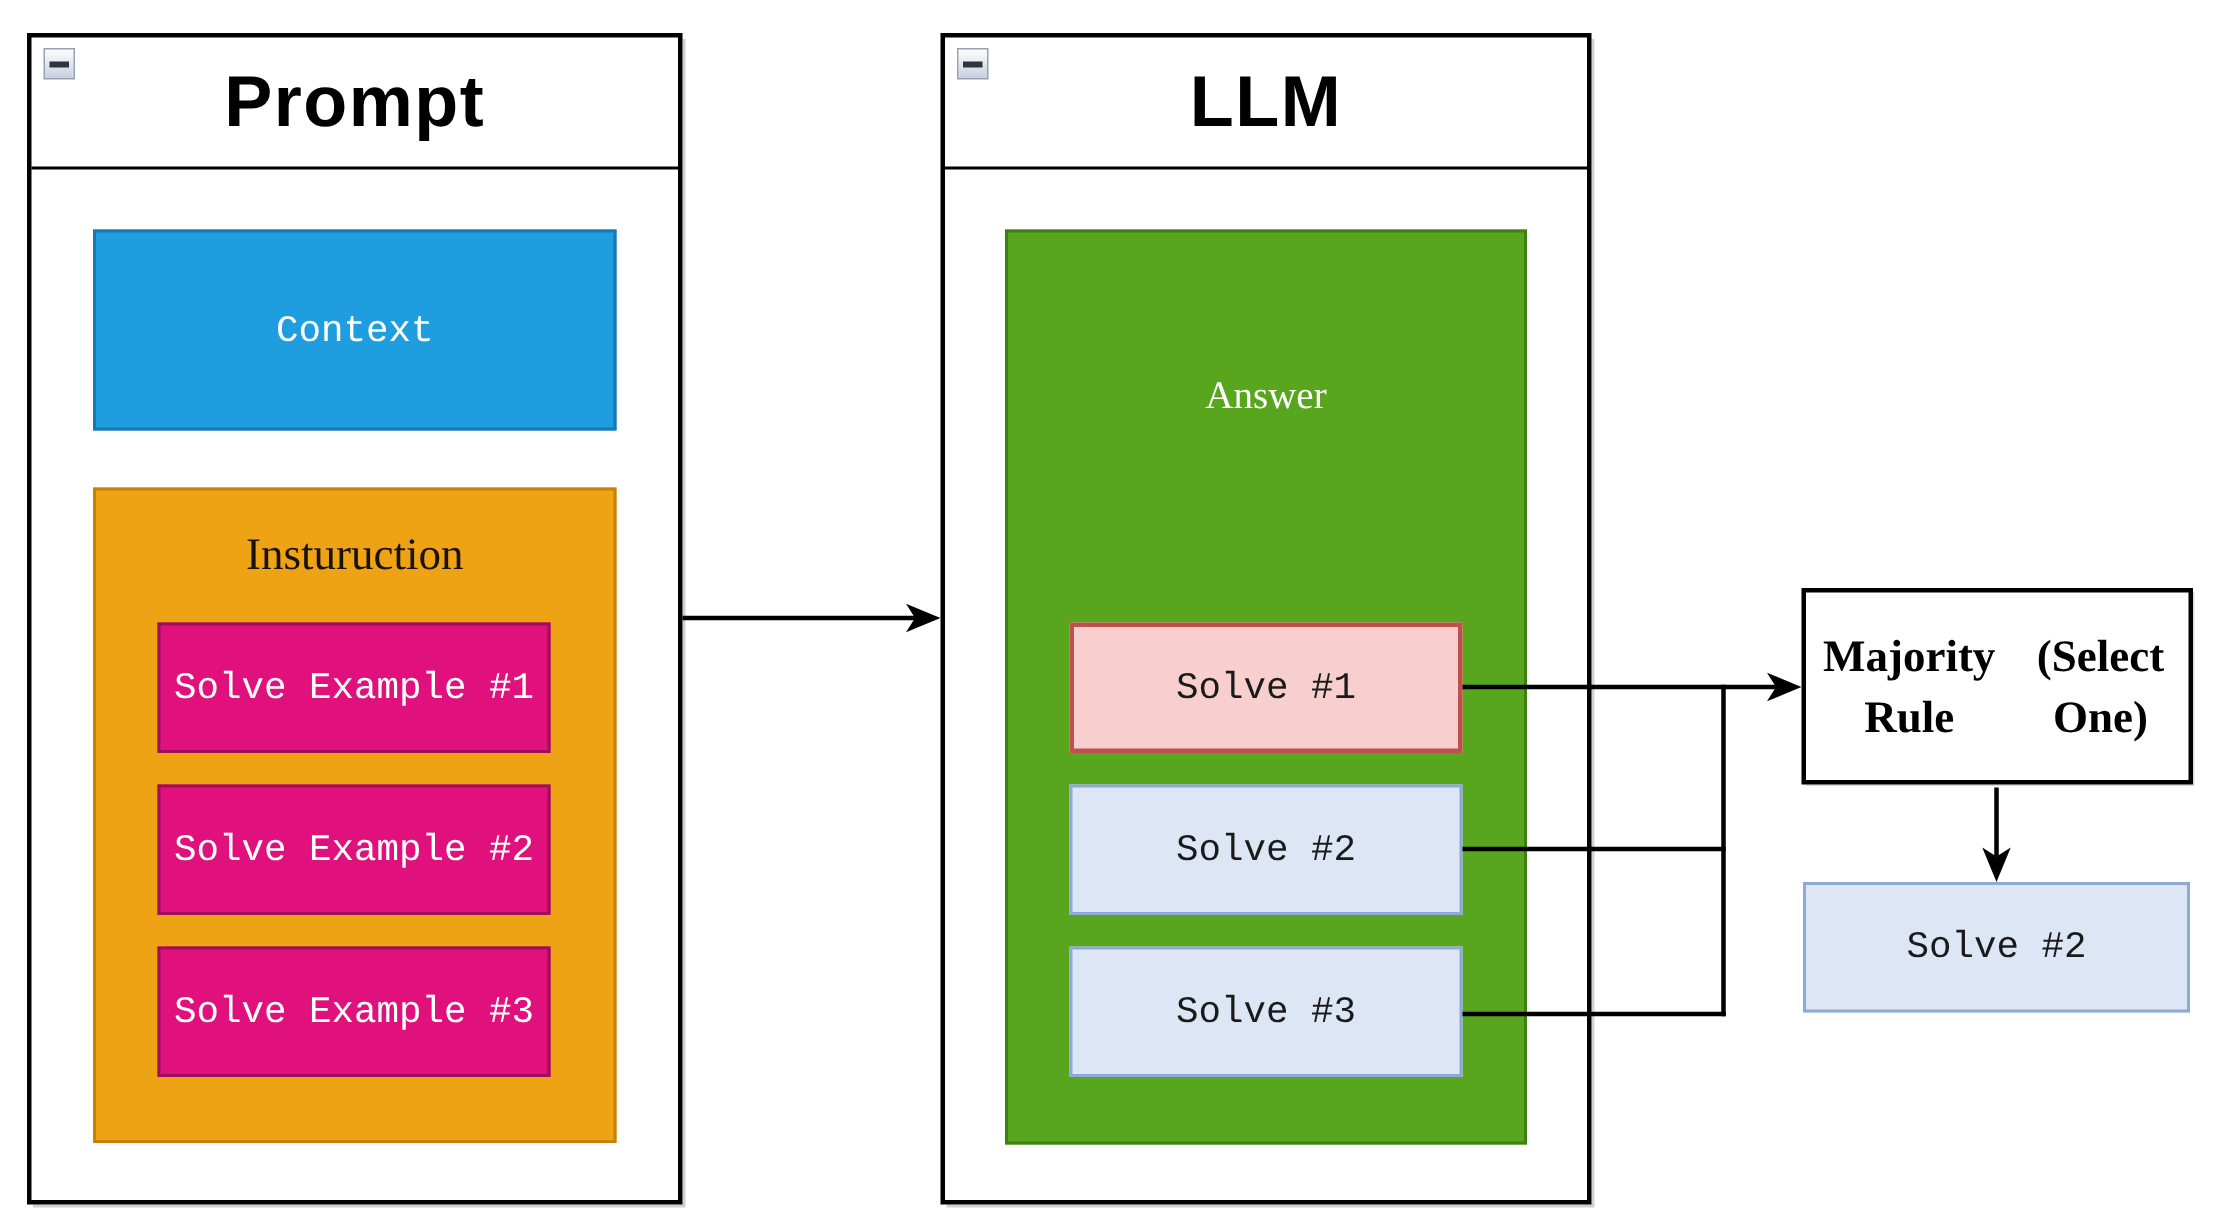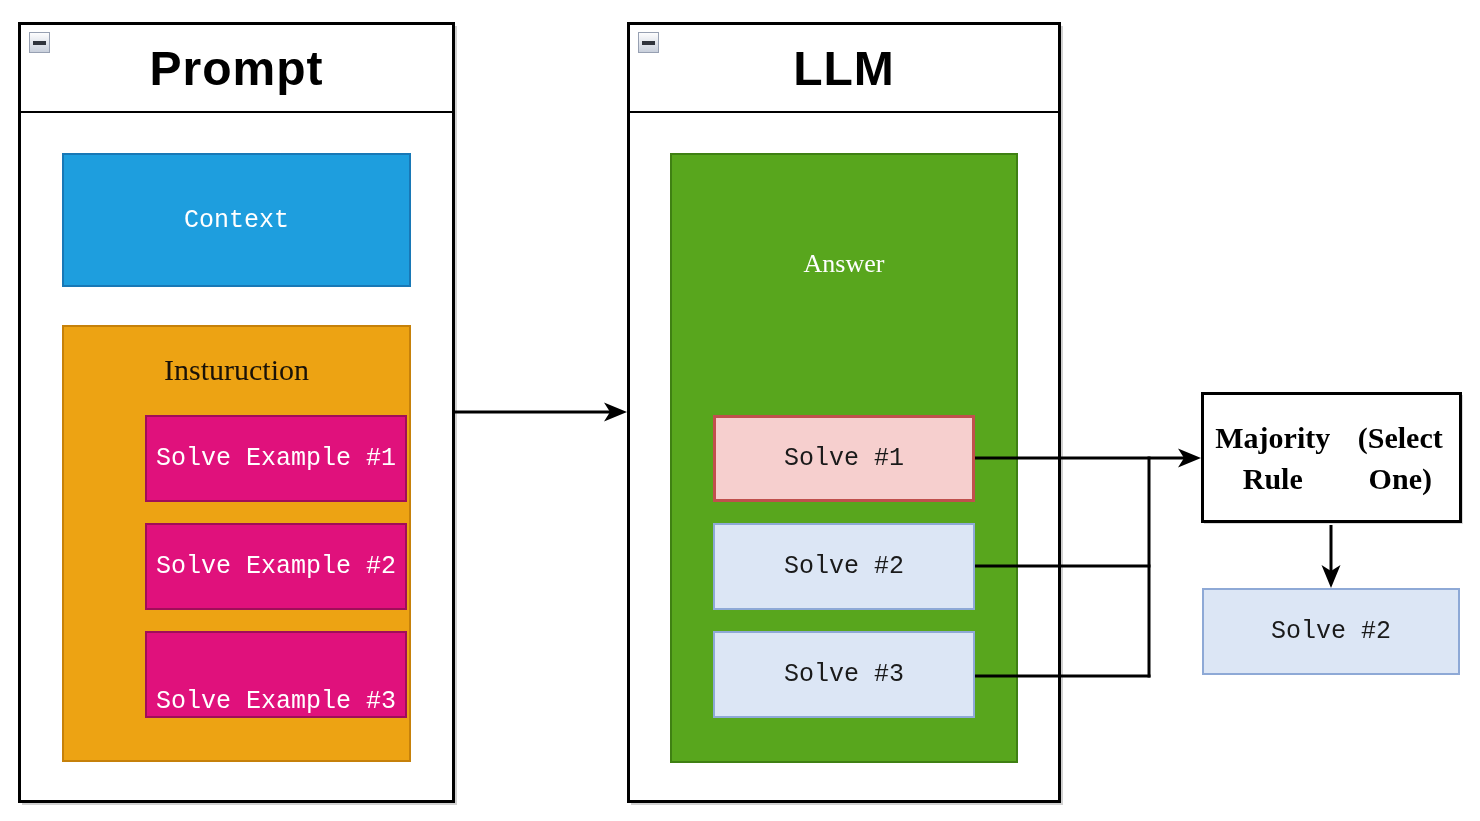--- a/index.html
+++ b/index.html
@@ -82,21 +82,20 @@
     left: 0;
     width: 100%;
     text-align: center;
     font-size: 30px;
     color: #1a1208;
   }
   .example-box {
     background: var(--example-fill, #E0117C);
     border: 2px solid var(--example-border, #A00E59);
     color: #ffffff;
-    margin-left: 40px;
   }
   .answer-box {
     background: var(--answer-fill, #58A61D);
     border: 2px solid var(--answer-border, #3F8013);
     color: #ffffff;
   }
   .answer-label {
     position: absolute;
     top: 94px;
     left: 0;
@@ -160,21 +159,21 @@
 
     <div class="abs instruction-box" style="left:41px; top:300px; width:349px; height:437px;">
       <div class="instruction-label">Insturuction</div>
 
       <div class="abs cbox example-box" style="left:41px; top:88px; width:262px; height:87px;">
         <span>Solve Example #1</span>
       </div>
       <div class="abs cbox example-box" style="left:41px; top:196px; width:262px; height:87px;">
         <span>Solve Example #2</span>
       </div>
-      <div class="abs cbox example-box" style="left:41px; top:304px; width:262px; height:87px;align-items:flex-end;">
+      <div class="abs cbox example-box" style="left:41px; top:304px; width:262px; height:87px;">
         <span>Solve Example #3</span>
       </div>
     </div>
   </div>
 
   <div class="abs panel" style="left:627px; top:22px; width:434px; height:781px;">
     <div class="panel-title">
       <div class="min-btn">
         <span class="min-bar"></span>
       </div>

